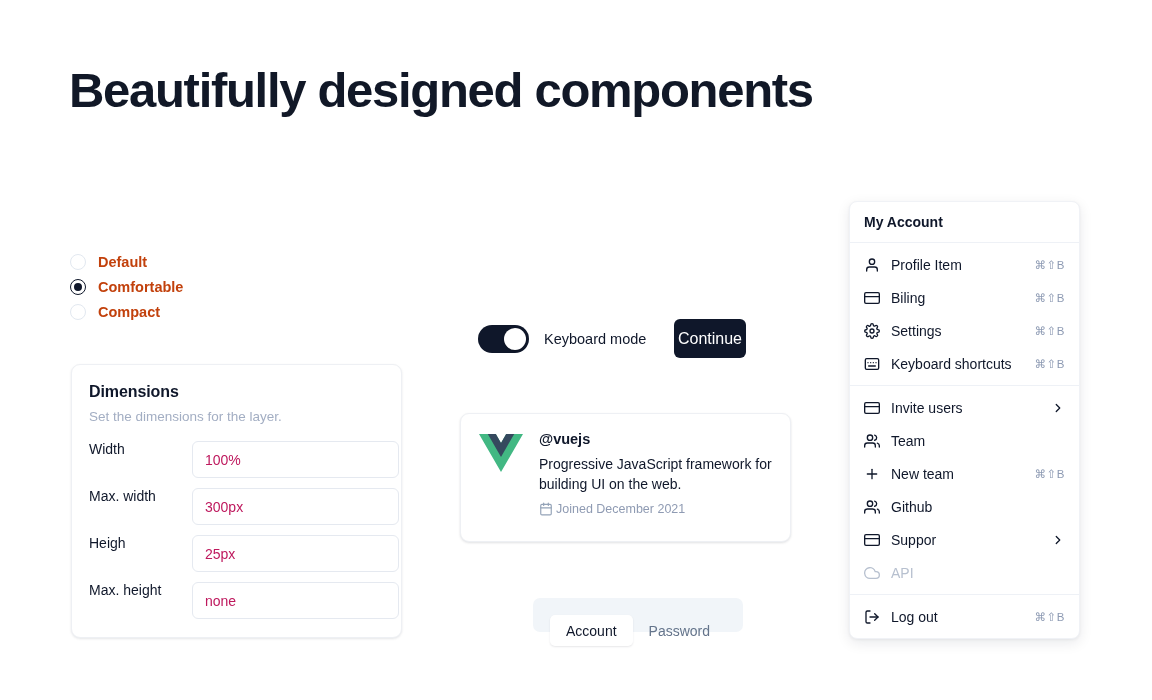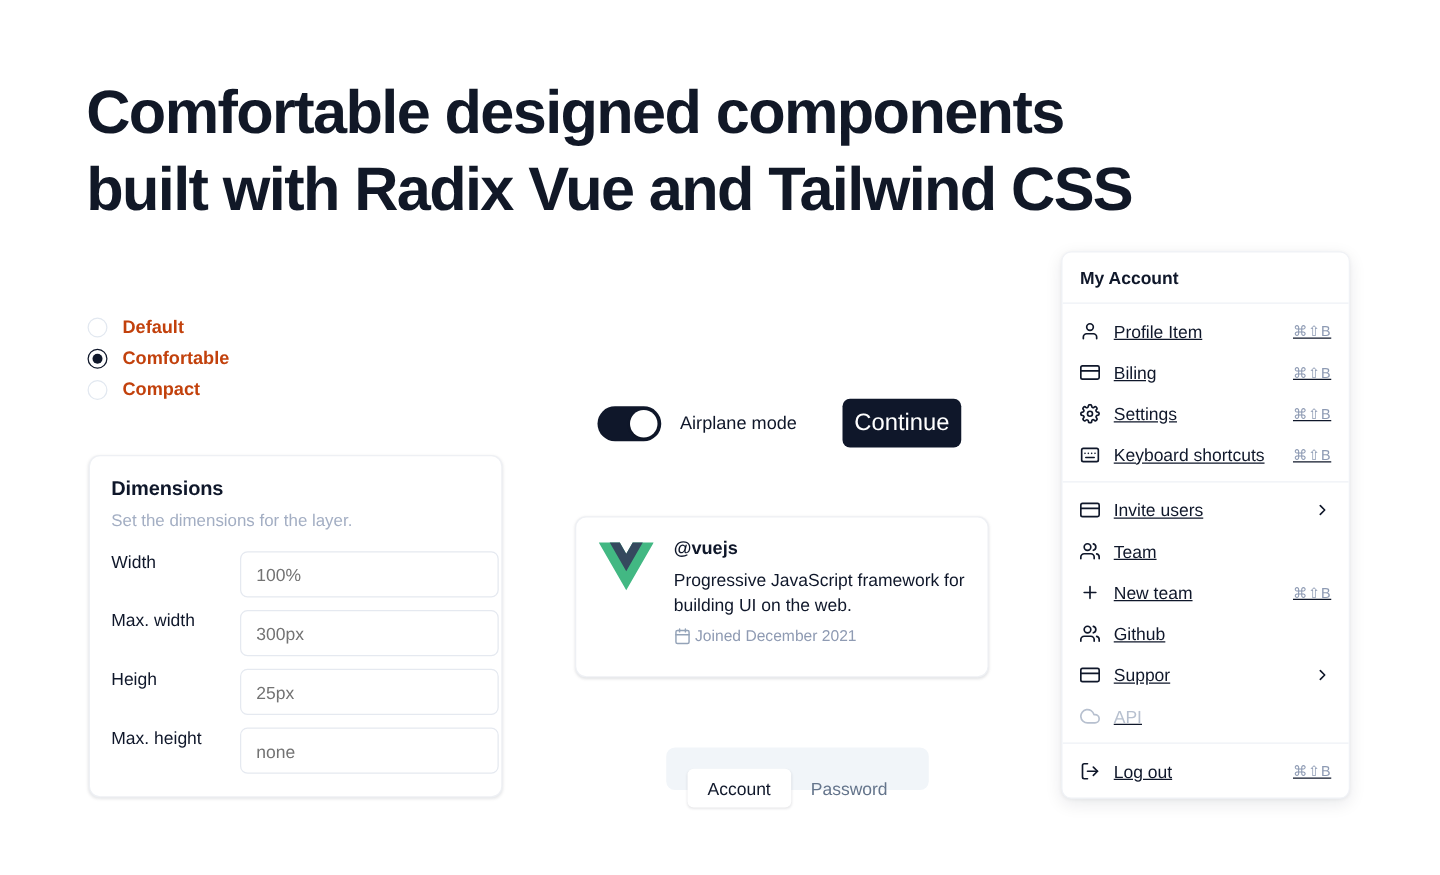--- a/index.html
+++ b/index.html
@@ -108,21 +108,21 @@
     color: #0f172a;
   }
   .dim-input {
     flex: 1;
     height: 37px;
     border: 1px solid #e5e9f0;
     border-radius: 6px;
     background: #ffffff;
     font-family: "Liberation Sans", sans-serif;
     font-size: 14px;
-    color: #737373;
+    color: #be185d;
     padding: 0 12px;
     outline: none;
   }
 
   
   .switch-row {
     position: absolute;
     left: 478px;
     top: 319px;
     display: flex;
@@ -151,28 +151,28 @@
   }
   .switch-label {
     font-size: 14.5px;
     color: #0f172a;
     white-space: nowrap;
   }
   .btn-continue {
     position: absolute;
     left: 674px;
     top: 319px;
-    width: 95px;
+    width: 72px;
     height: 39px;
     border: none;
     border-radius: 6px;
     background: #0f172a;
     color: #ffffff;
     font-family: "Liberation Sans", sans-serif;
-    font-size: 19px;
+    font-size: 16px;
     font-weight: 500;
     cursor: pointer;
   }
 
   
   .hover-card {
     position: absolute;
     left: 460px;
     top: 413px;
     width: 331px;
@@ -267,21 +267,20 @@
   }
   .menu-group { padding: 5px 5px; }
   .menu-item {
     display: flex;
     align-items: center;
     height: 33px;
     padding: 0 9px;
     border-radius: 5px;
     cursor: pointer;
     gap: 11px;
-    text-decoration: underline;
   }
   .menu-item.disabled {
     cursor: default;
     opacity: 1;
   }
   .menu-item .mi-icon {
     width: 16px;
     height: 16px;
     flex: none;
     display: flex;
@@ -307,22 +306,21 @@
     color: #0f172a;
     display: flex;
     align-items: center;
   }
 </style>
 </head>
 <body>
 
 <div class="hero">
   <h1>
-    <span class="line">Comfortable designed components</span>
-    <span class="line">built with Radix Vue and Tailwind CSS</span>
+    <span class="line">Beautifully designed components</span>
   </h1>
 </div>
 
 <div class="radio-group" id="radio-group">
     <div class="radio-row">
       <span class="radio-dot"></span>
       <span class="radio-label">Default</span>
     </div>
     <div class="radio-row">
       <span class="radio-dot checked"></span>
@@ -354,21 +352,21 @@
         <span class="dim-label">Max. height</span>
         <input class="dim-input" type="text" value="none" style="">
       </div>
     </div>
 </div>
 
 <div class="switch-row">
   <div class="switch">
     <div class="knob"></div>
   </div>
-  <span class="switch-label">Airplane mode</span>
+  <span class="switch-label">Keyboard mode</span>
 </div>
 <button class="btn-continue">Continue</button>
 
 <div class="hover-card">
   <svg class="vue-logo" viewBox="0 0 261 226">
     <path d="M161.1 0.3 L130.5 53.3 L99.9 0.3 L0 0.3 L130.5 226.3 L261 0.3 Z" fill="#42b883"></path>
     <path d="M161.1 0.3 L130.5 53.3 L99.9 0.3 L52 0.3 L130.5 136.3 L209 0.3 Z" fill="#35495e"></path>
   </svg>
   <div class="hc-body">
     <div class="hc-handle">@vuejs</div>

